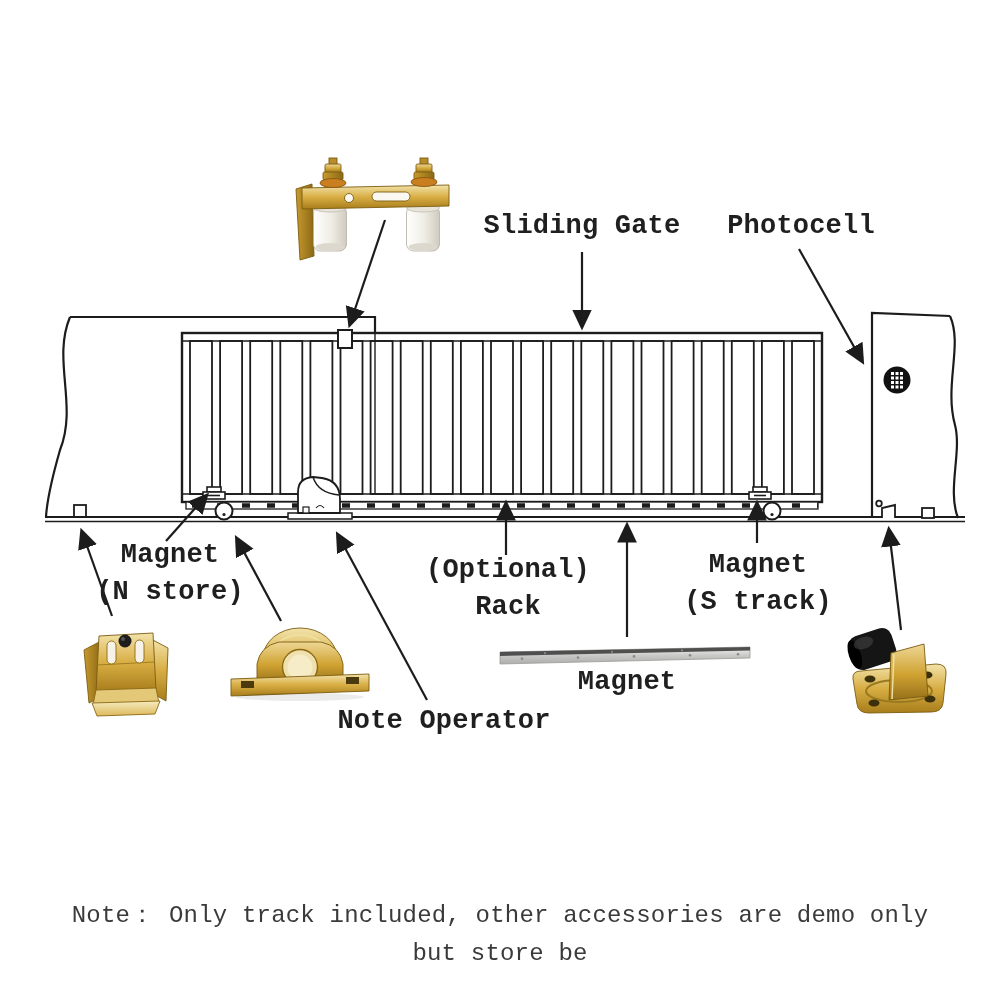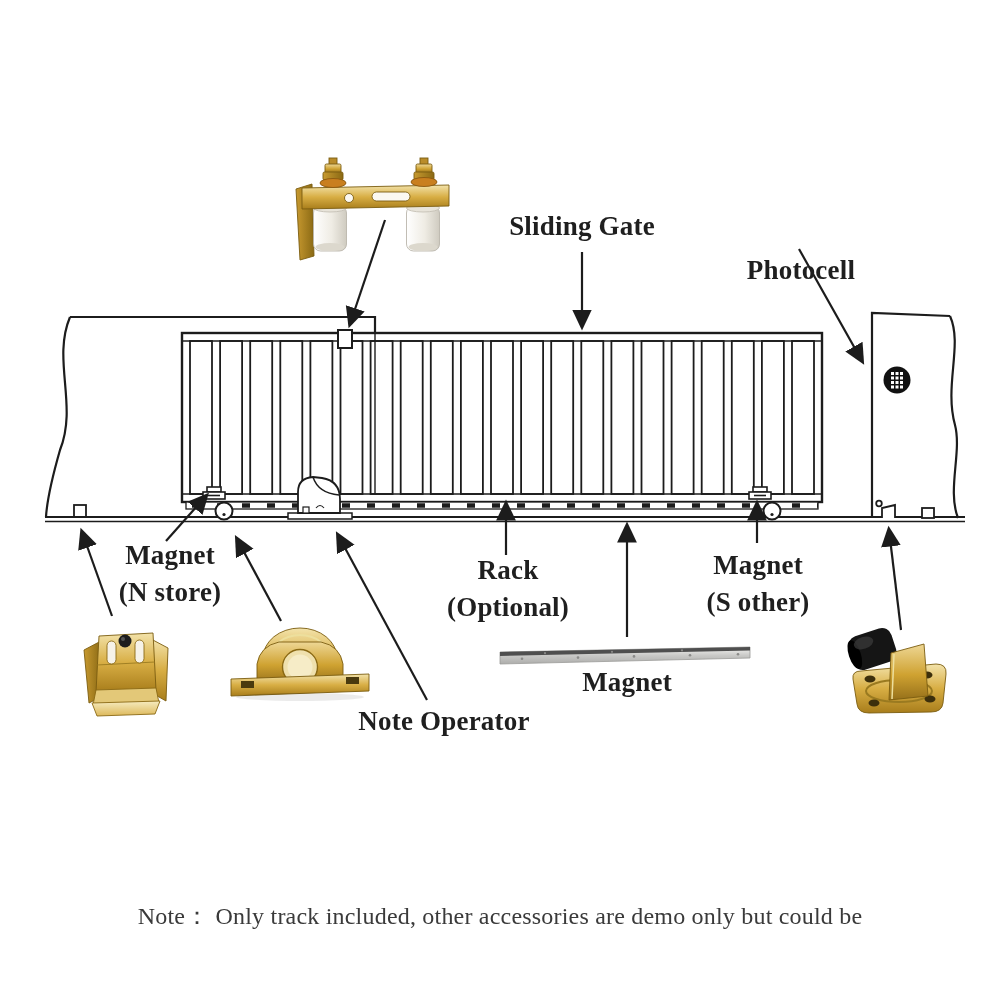--- a/index.html
+++ b/index.html
@@ -4,21 +4,21 @@
 <style>
   :root{
     --line:#1c1c1c;
     --text:#1f1f1f;
     --note:#3a3a3a;
     --bg:#ffffff;
   }
   html,body{margin:0;padding:0;background:var(--bg);}
   .canvas{
     position:relative;width:1000px;height:1000px;background:var(--bg);
-    font-family:Liberation Serif, serif;overflow:hidden;
+    font-family:Liberation Mono, monospace;overflow:hidden;
   }
   .lineart{position:absolute;left:0;top:0;width:1000px;height:1000px;}
   .label{
     position:absolute;transform:translateX(-50%);
     color:var(--text);font-weight:700;font-size:27px;line-height:33px;
     text-align:center;white-space:nowrap;letter-spacing:0.2px;
   }
   .label .ln{display:block;}
   .note{
     position:absolute;left:500px;top:897px;transform:translateX(-50%);
@@ -264,39 +264,39 @@
       <ellipse cx="874" cy="703" rx="5.5" ry="3.5" fill="#3c2f0c"></ellipse>
       <ellipse cx="930" cy="699" rx="5.5" ry="3.5" fill="#3c2f0c"></ellipse>
       <polygon points="889,700 891,653 924,644 928,696" fill="url(#gBrass2)" stroke="#7a5c10"></polygon>
       <line x1="894" y1="654" x2="892" y2="699" stroke="#eddf9d" stroke-width="1.5"></line>
     </g>
   </svg>
 
   <div class="label" style="left:582px;top:210px;">
     <span class="ln">Sliding Gate</span>
   </div>
-  <div class="label" style="left:801px;top:210px;margin-top:44px;">
+  <div class="label" style="left:801px;top:210px;">
     <span class="ln">Photocell</span>
   </div>
   <div class="label" style="left:170px;top:537px;line-height:37px;">
     <span class="ln">Magnet</span>
     <span class="ln">(N store)</span>
   </div>
   <div class="label" style="left:508px;top:552px;line-height:37px;">
+    <span class="ln">(Optional)</span>
     <span class="ln">Rack</span>
-    <span class="ln">(Optional)</span>
   </div>
   <div class="label" style="left:758px;top:547px;line-height:37px;">
     <span class="ln">Magnet</span>
-    <span class="ln">(S other)</span>
+    <span class="ln">(S track)</span>
   </div>
   <div class="label" style="left:627px;top:666px;">
     <span class="ln">Magnet</span>
   </div>
   <div class="label" style="left:444px;top:705px;">
     <span class="ln">Note Operator</span>
   </div>
 
   <div class="note">
-    <span class="ln">Note：  Only track included, other accessories are demo only but could be</span>
+    <span class="ln">Note：  Only track included, other accessories are demo only but store be</span>
   </div>
 
 </div>
 
 </body></html>

